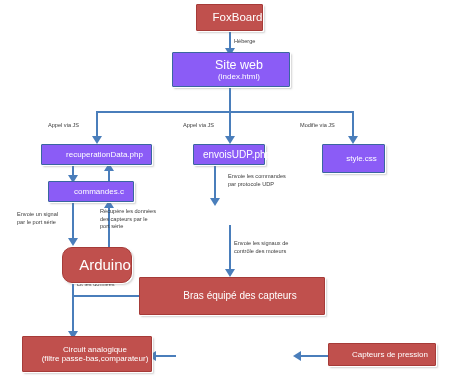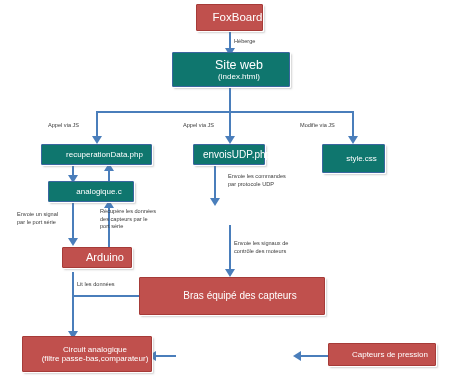--- a/index.html
+++ b/index.html
@@ -32,21 +32,21 @@
     border-radius: 1px;
     z-index: 5;
     padding-left: 16px;
   }
   .box.red {
     background: #c0504d;
     border: 1px solid #a63b38;
     box-shadow: 1px 1px 0 #ffffff, 2px 2px 2px rgba(120,120,120,0.35);
   }
   .box.blue {
-    background: #0f766e;
+    background: #8b5cf6;
     border: 1px solid #3a669f;
     box-shadow: 1px 1px 0 #ffffff, 2px 2px 2px rgba(120,120,120,0.35);
   }
   .box .l1 { display: block; }
   .box .l2 { display: block; }
 
   
   .vline {
     position: absolute;
     width: 2px;
@@ -182,25 +182,25 @@
 
   <div class="box blue" style="left:193px; top:144px; width:72px; height:21px; font-size:10px;">
     <span class="l1">envoisUDP.php</span>
   </div>
 
   <div class="box blue" style="left:322px; top:144px; width:63px; height:29px; font-size:8px;">
     <span class="l1">style.css</span>
   </div>
 
   <div class="box blue" style="left:48px; top:181px; width:86px; height:21px; font-size:8px;">
-    <span class="l1">analogique.c</span>
-  </div>
-
-
-  <div class="box red" style="left:62px; top:247px; width:70px; height:21px; font-size:11px;">
+    <span class="l1">commandes.c</span>
+  </div>
+
+
+  <div class="box red" style="left:62px; top:247px; width:70px; height:36px; font-size:15px;border-radius:10px;">
     <span class="l1">Arduino</span>
   </div>
 
   <div class="box red" style="left:139px; top:277px; width:186px; height:38px; font-size:10px;">
     <span class="l1">Bras équipé des capteurs</span>
   </div>
 
   <div class="box red" style="left:22px; top:336px; width:130px; height:36px; font-size:8px;">
     <span class="l1">Circuit analogique</span>
     <span class="l2">(filtre passe-bas,comparateur)</span>

